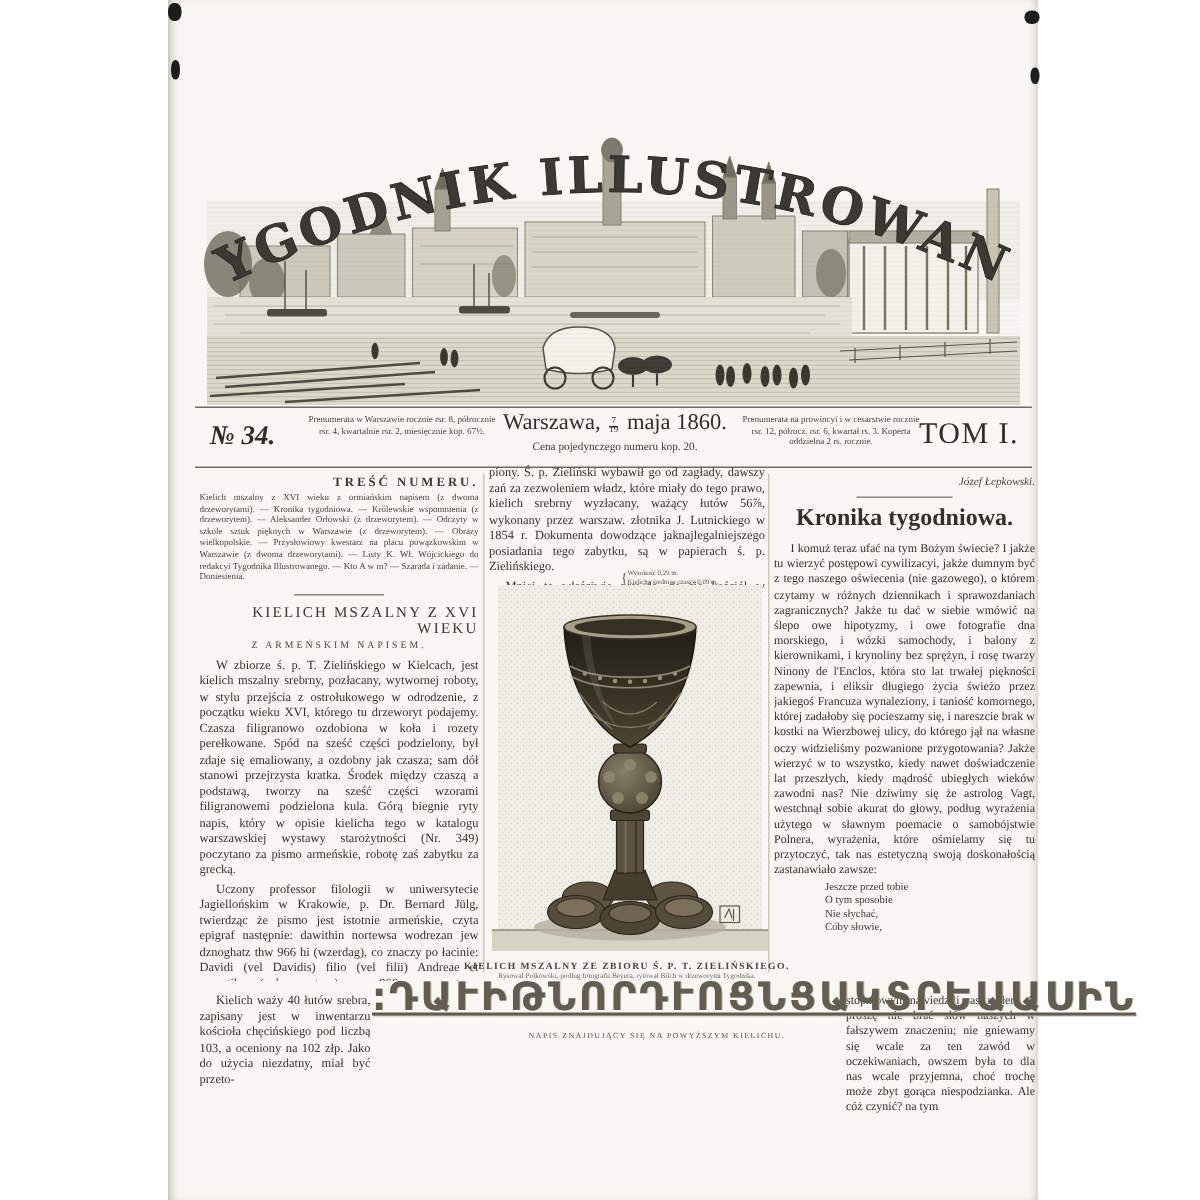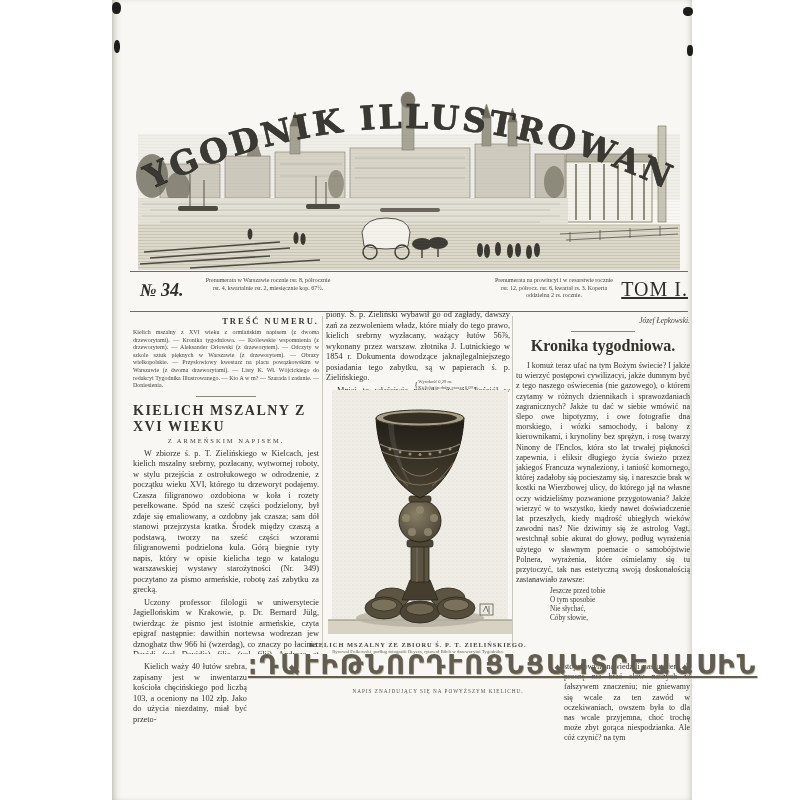--- a/index.html
+++ b/index.html
@@ -8,21 +8,21 @@
   #paper{position:absolute;left:112px;top:0;width:580px;height:800px;
          background:#f8f7f3;
          box-shadow:inset 6px 0 8px -6px #9a978c, inset -5px 0 7px -5px #b9b6aa;}
   .abs{position:absolute;}
   .rule{position:absolute;background:#6e6c64;height:1px;}
   .vrule{position:absolute;background:#c9c6ba;width:1px;}
   .tiny{font-size:6px;line-height:7.6px;color:#46443e;}
   .body-txt{font-size:8.3px;line-height:10.5px;text-align:justify;color:#33312c;}
   .body-txt p{margin:0 0 2px 0;text-indent:11px;}
   .toc-head{font-size:8.5px;letter-spacing:2px;font-weight:bold;text-align:right;color:#3a3833;}
-  .art-head1{font-size:14px;letter-spacing:1.5px;font-weight:bold;text-align:left;color:#36342f;}
+  .art-head1{font-size:10px;letter-spacing:1.5px;font-weight:normal;text-align:right;color:#36342f;}
   .art-head2{font-size:6.5px;letter-spacing:2px;text-align:center;color:#46443e;margin-top:2px;}
   .kronika-head{font-size:16px;font-weight:bold;text-align:center;color:#33312c;}
   .sig{font-size:7.5px;font-style:italic;text-align:right;color:#45433d;}
   .verse{font-size:7.2px;line-height:8.8px;padding-left:34px;color:#3a3833;}
   .caption-title{font-size:6.4px;letter-spacing:1px;text-align:center;font-weight:bold;color:#45433d;}
   .caption-credit{font-size:4.9px;text-align:center;color:#67655c;margin-top:1px;}
   .inscr{font-family:"DejaVu Sans", sans-serif;font-weight:bold;color:#625d50;
          text-shadow:0.6px 0.6px 0 #b9b5a6;}
   .inscr-caption{font-size:5.2px;letter-spacing:1px;text-align:center;color:#55534b;
                  font-family:"Liberation Serif",serif;font-weight:normal;}
@@ -170,24 +170,35 @@
     </text>
   </svg>
 
   <div class="rule" style="left:18px;top:271px;width:558px;"></div>
   <div class="rule" style="left:18px;top:311px;width:558px;"></div>
 
   <div class="abs issue-no" style="left:28px;top:280px;">№ 34.</div>
 
   <div class="abs tiny" style="left:92px;top:277px;width:128px;text-align:center;">Prenumerata w Warszawie rocznie rsr. 8, półrocznie rsr. 4, kwartalnie rsr. 2, miesięcznie kop. 67½.</div>
 
+  <div class="abs" style="left:222px;top:274px;width:152px;text-align:center;">
+    <div class="city-date">
+      <span>Warszawa,</span>
+      <span class="frac">
+        <span class="num">7</span>
+        <span class="den">19</span>
+      </span>
+      <span>maja 1860.</span>
+    </div>
+    <div class="price">Cena pojedynczego numeru kop. 20.</div>
+  </div>
 
   <div class="abs tiny" style="left:382px;top:277px;width:120px;text-align:center;">Prenumerata na prowincyi i w cesarstwie rocznie rsr. 12, półrocz. rsr. 6, kwartał rs. 3. Koperta oddzielna 2 rs. rocznie.</div>
 
-  <div class="abs tom" style="left:492px;top:278px;width:84px;text-align:right;text-decoration:underline;">TOM I.</div>
+  <div class="abs tom" style="left:492px;top:278px;width:84px;text-align:center;">TOM I.</div>
 
   <div class="vrule" style="left:210px;top:316px;height:332px;"></div>
   <div class="vrule" style="left:400px;top:316px;height:332px;"></div>
 
   <div class="abs" style="left:21px;top:316px;width:186px;height:338px;overflow:hidden;">
     <div class="toc-head">TREŚĆ NUMERU.</div>
     <div class="tiny" style="text-align:justify;margin-top:3px;">Kielich mszalny z XVI wieku z ormiańskim napisem (z dwoma drzeworytami). — Kronika tygodniowa. — Królewskie wspomnienia (z drzeworytem). — Aleksander Orłowski (z drzeworytem). — Odczyty w szkole sztuk pięknych w Warszawie (z drzeworytem). — Obrazy wielkopolskie. — Przysłowiowy kwestarz na placu powązkowskim w Warszawie (z dwoma drzeworytami). — Listy K. Wł. Wójcickiego do redakcyi Tygodnika Illustrowanego. — Kto A w m? — Szarada i zadanie. — Doniesienia.</div>
     <div style="width:60px;height:1px;background:#8a887e;margin:6px auto;"></div>
     <div class="art-head1">KIELICH MSZALNY Z XVI WIEKU</div>
     <div class="art-head2">Z ARMEŃSKIM NAPISEM.</div>

